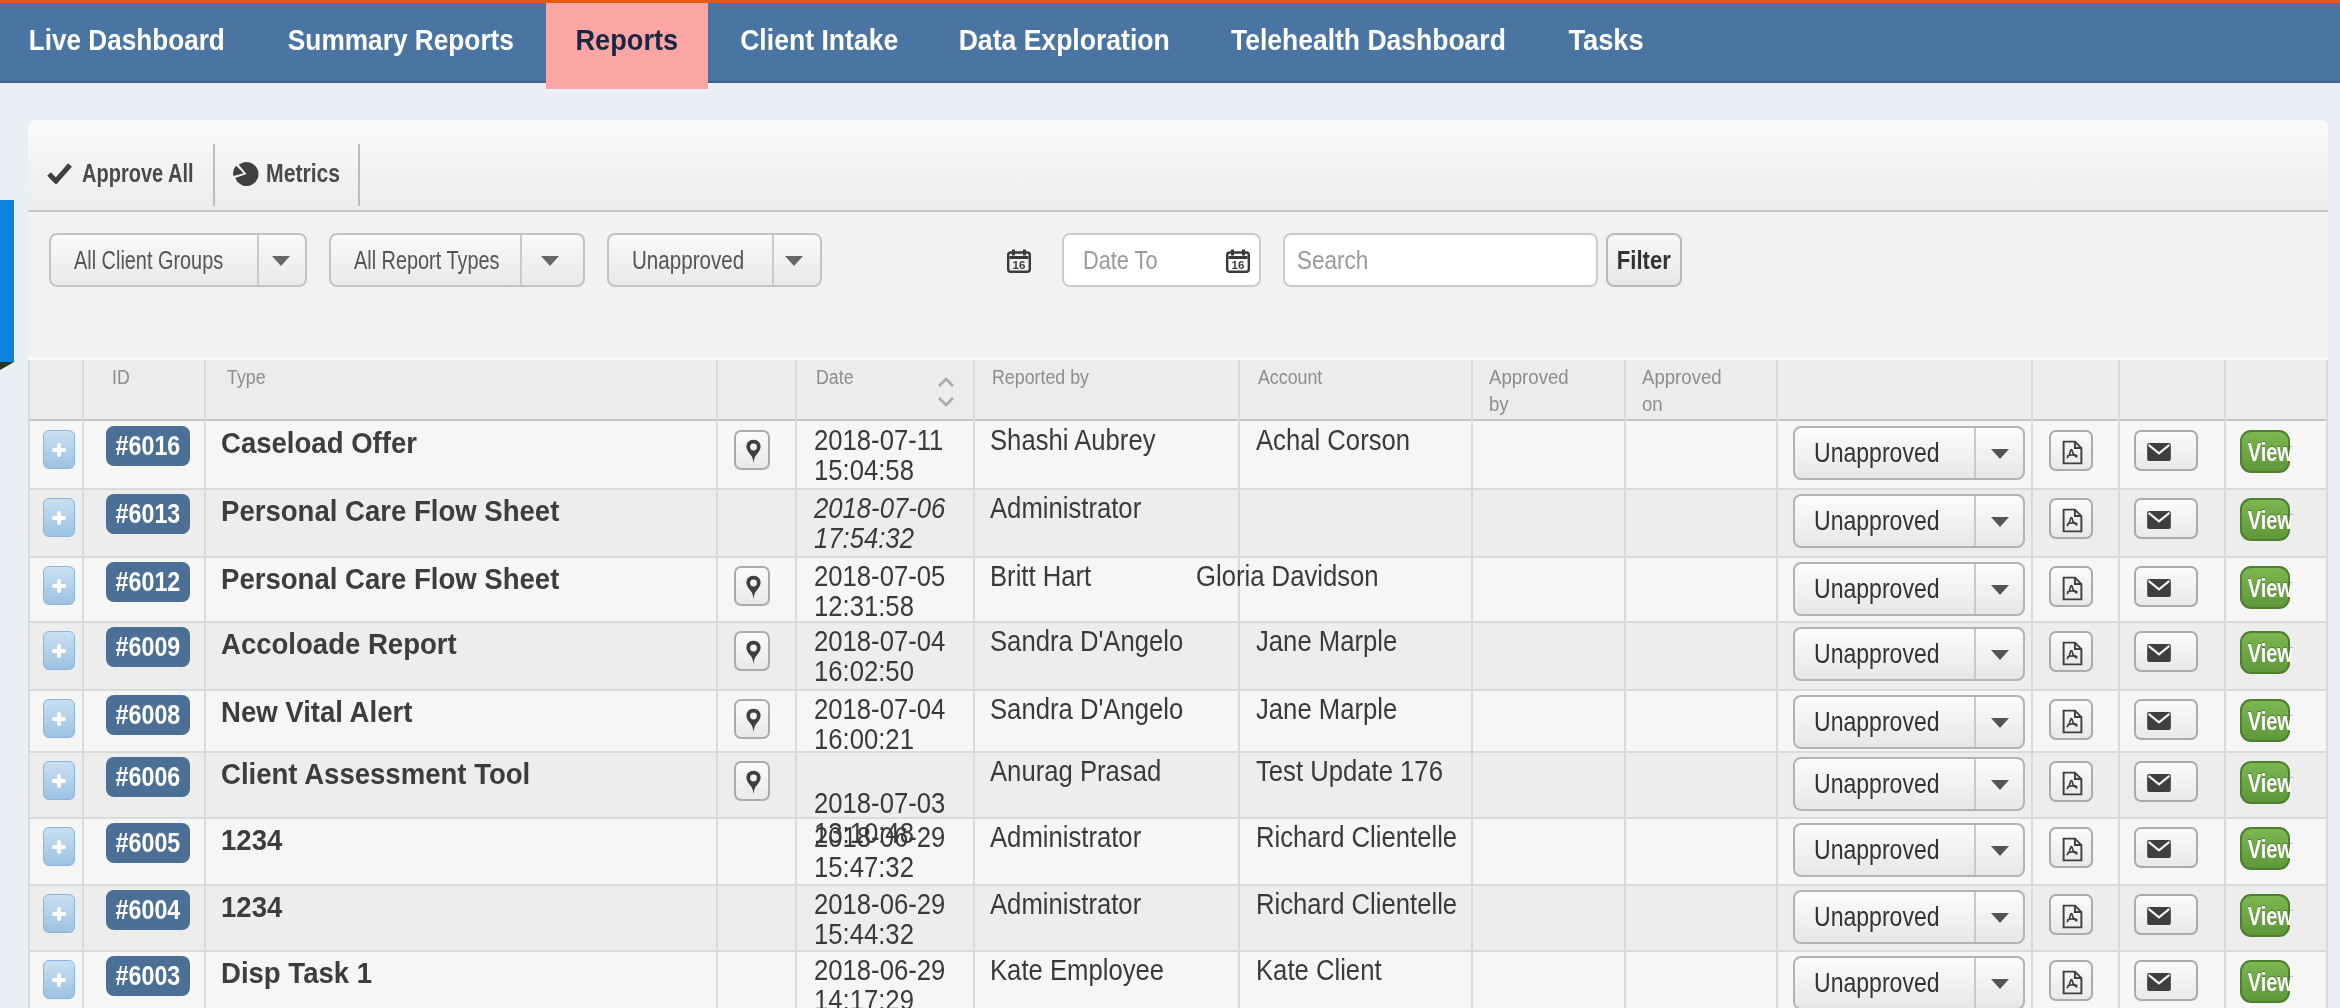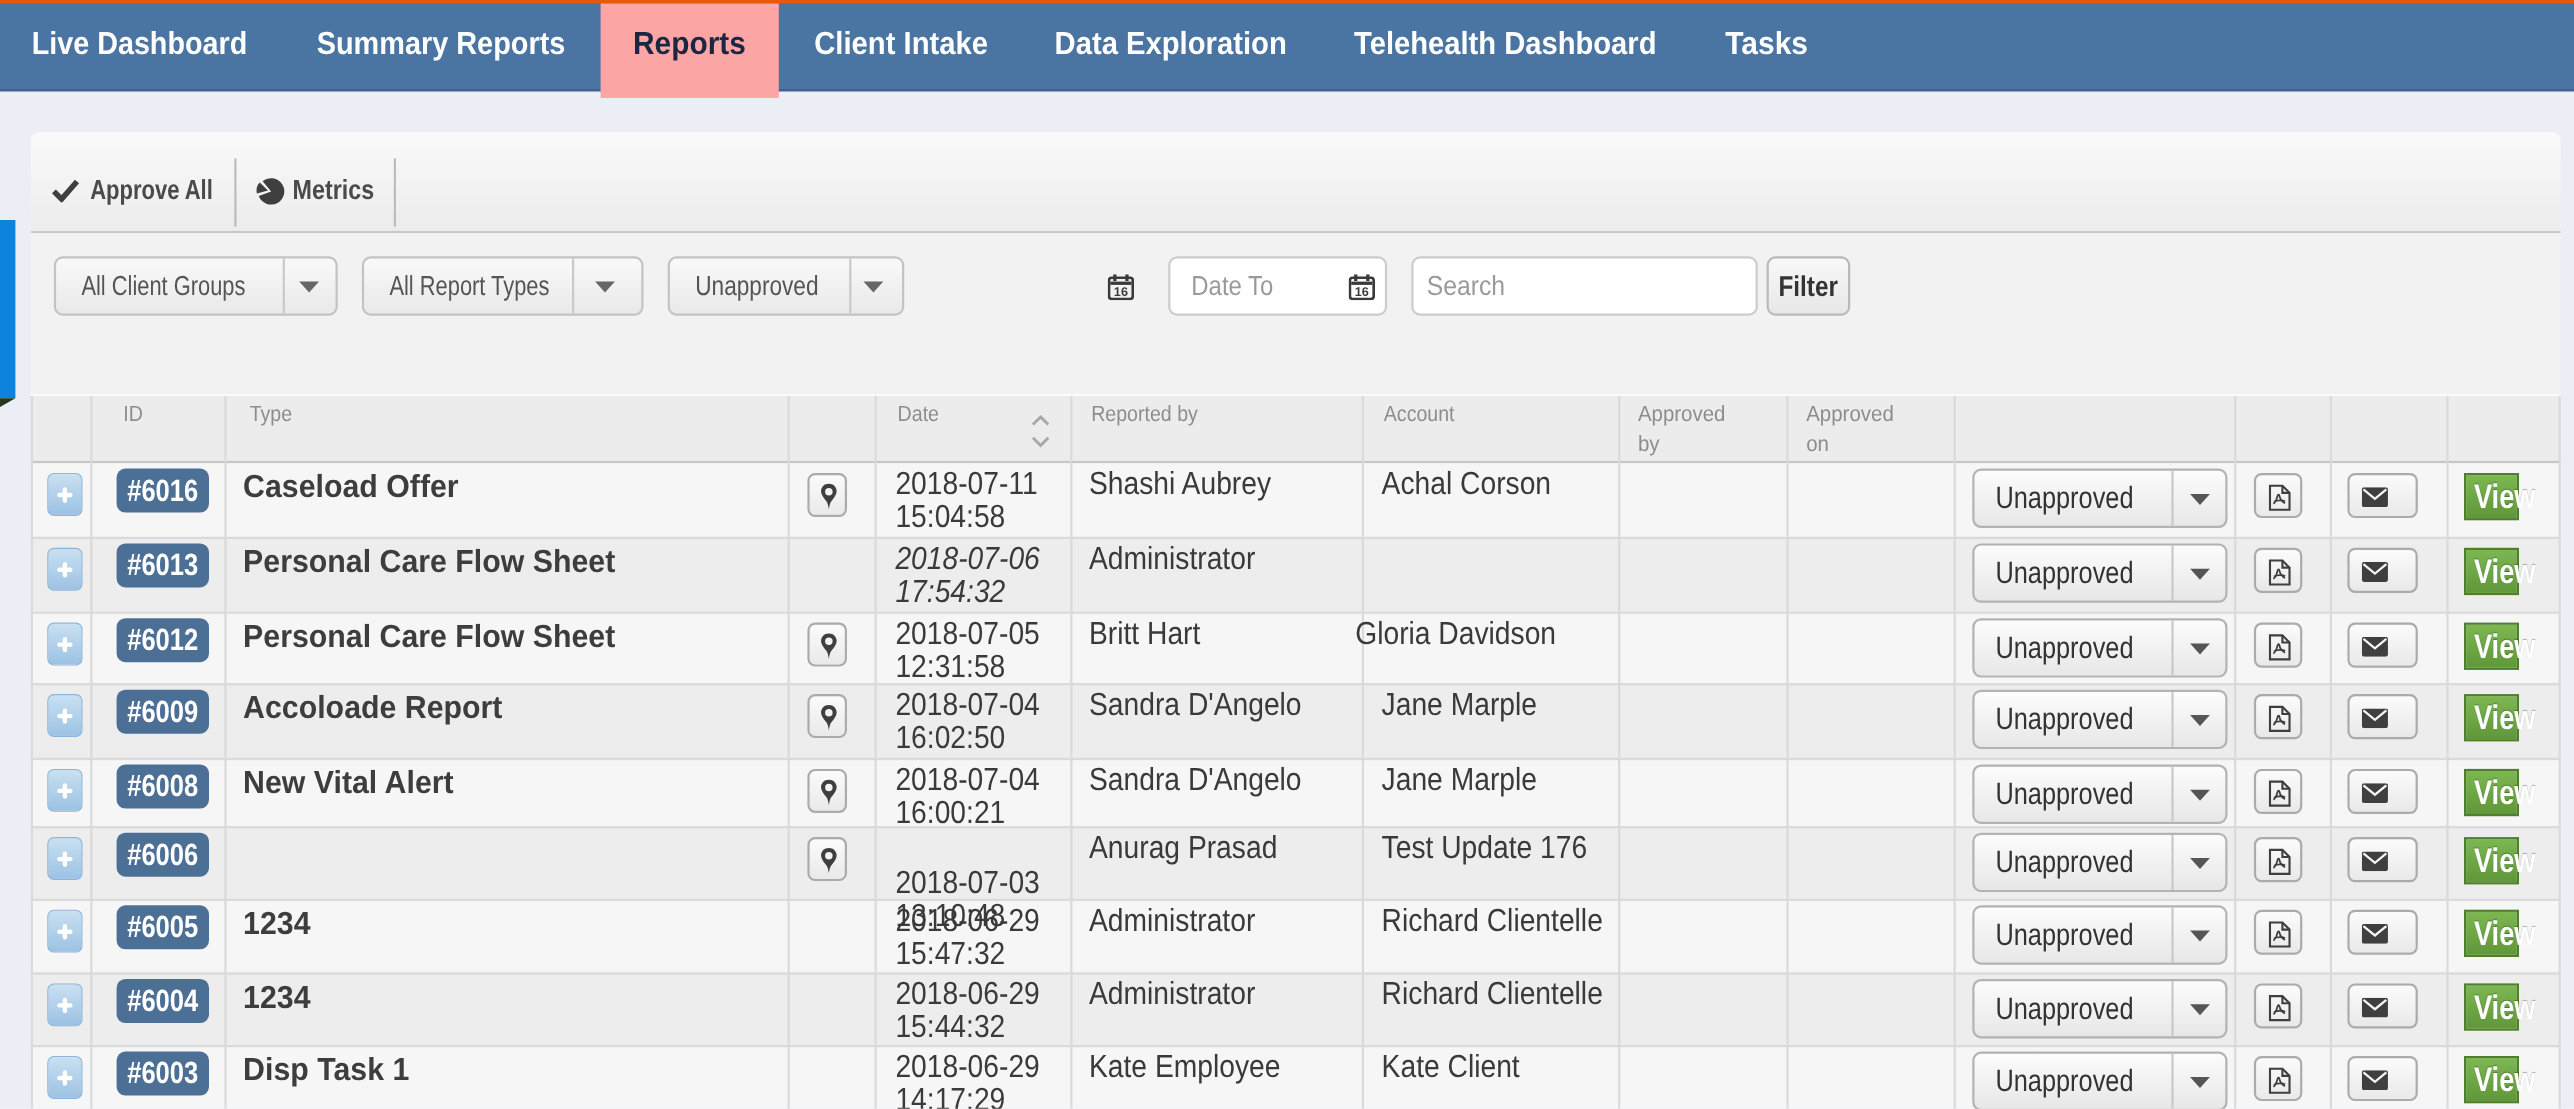--- a/index.html
+++ b/index.html
@@ -40,23 +40,23 @@
 .plus .pb1{position:absolute;left:8px;top:17px;width:14px;height:4px;background:#fff;border-radius:2px;}
 .plus .pb2{position:absolute;left:13px;top:12px;width:4px;height:14px;background:#fff;border-radius:2px;}
 .icobtn{position:absolute;border:2px solid #ababab;border-radius:7px;
   background:linear-gradient(#fbfbfb,#e9e9e9);box-sizing:border-box;}
 .drop{position:absolute;width:232px;height:54px;border:2px solid #b3b3b3;border-radius:8px;
   background:linear-gradient(#fcfcfc,#e7e7e7);box-sizing:border-box;}
 .drop .dlbl{position:absolute;left:19px;top:0;height:50px;line-height:50px;font-size:28px;color:#333;}
 .drop .vdiv{position:absolute;left:179px;top:0;width:2px;height:50px;background:#c9c9c9;}
 .drop .car{position:absolute;left:196px;top:21px;width:0;height:0;border-left:9px solid transparent;
   border-right:9px solid transparent;border-top:10px solid #555;}
-.view{position:absolute;left:2212px;width:50px;height:43px;border:2px solid #4e7f2d;border-radius:0;
+.view{position:absolute;left:2212px;width:50px;height:43px;border:2px solid #4e7f2d;border-radius:11px;
   background:linear-gradient(#7cb751,#60973a);box-sizing:border-box;color:#fff;font-weight:bold;
-  font-size:31px;line-height:40px;text-align:center;text-shadow:0 -1px 1px rgba(0,0,0,0.3);}
+  font-size:25px;line-height:40px;text-align:center;text-shadow:0 -1px 1px rgba(0,0,0,0.3);}
 </style></head><body>
 <div class="abs" id="nav"></div>
 <div class="abs" id="orange"></div>
 
 <div class="tab" style="left:-2px;width:257px;"><span style="transform:scaleX(0.901);">Live Dashboard</span></div>
 <div class="tab" style="left:255px;width:291px;"><span style="transform:scaleX(0.905);">Summary Reports</span></div>
 <div class="tab active" style="left:546px;width:162px;"><span style="transform:scaleX(0.937);">Reports</span></div>
 <div class="tab" style="left:708px;width:222px;"><span style="transform:scaleX(0.917);">Client Intake</span></div>
 <div class="tab" style="left:930px;width:268px;"><span style="transform:scaleX(0.916);">Data Exploration</span></div>
 <div class="tab" style="left:1198px;width:340px;"><span style="transform:scaleX(0.914);">Telehealth Dashboard</span></div>
@@ -229,21 +229,21 @@
 <div class="badge" style="top:442px;"><span class="cx" style="transform:scaleX(0.83);">#6012</span></div>
 <div class="type" style="left:193px;top:443px;"><span class="sx" style="transform:scaleX(0.95);">Personal Care Flow Sheet</span></div>
 <div class="icobtn" style="left:706px;top:446px;width:36px;height:40px;">
       <svg width="17" height="25" viewBox="0 0 17 25" style="position:absolute;left:9px;top:7px;">
 <path d="M8.5 0.8 C4.1 0.8 1.4 4.0 1.4 7.7 C1.4 11.0 3.9 13.6 6.2 16.6 C7.5 18.4 8.1 20.8 8.5 24.2 C8.9 20.8 9.5 18.4 10.8 16.6 C13.1 13.6 15.6 11.0 15.6 7.7 C15.6 4.0 12.9 0.8 8.5 0.8 Z" fill="#3f3f3f"></path>
 <circle cx="8.5" cy="8" r="3.4" fill="#f3f3f3"></circle>
       </svg>
     </div>
 <div class="cellt" style="left:786px;top:441px;"><span class="sx" style="transform:scaleX(0.885);">2018-07-05<br>12:31:58</span></div>
 <div class="cellt" style="left:962px;top:441px;"><span class="sx" style="transform:scaleX(0.885);">Britt Hart</span></div>
-<div class="cellt" style="left:1204px;top:441px;text-decoration:underline;"><span class="sx" style="transform:scaleX(0.885);">Gloria Davidson</span></div>
+<div class="cellt" style="left:1168px;top:441px;text-decoration:underline;"><span class="sx" style="transform:scaleX(0.885);">Gloria Davidson</span></div>
 <div class="drop" style="left:1765px;top:442px;">
       <span class="dlbl"><span class="sx" style="transform:scaleX(0.823);">Unapproved</span></span>
       <div class="vdiv"></div>
       <div class="car"></div>
     </div>
 <div class="icobtn" style="left:2021px;top:446px;width:44px;height:41px;">
       <svg width="21" height="31" viewBox="0 0 26 30" style="position:absolute;left:11px;top:5px;">
 <path d="M2 1.5 H16 L24 9.5 V28.5 H2 Z" fill="none" stroke="#3f3f3f" stroke-width="2.4"></path>
 <path d="M16 1.5 V9.5 H24" fill="none" stroke="#3f3f3f" stroke-width="2.4"></path>
 <path d="M6 22 C8 20 10 16 10.5 13 C10.8 11 12.5 11 12.7 13 C13 16 16 20 19 21" fill="none" stroke="#3f3f3f" stroke-width="2"></path>
@@ -325,20 +325,21 @@
 <rect x="0" y="0" width="25" height="19" rx="2" fill="#3f3f3f"></rect>
 <path d="M1.5 2 L12.5 11 L23.5 2" stroke="#f5f5f5" stroke-width="2.2" fill="none"></path>
       </svg>
     </div>
 <div class="view" style="top:578.5px;"><span class="cx" style="transform:scaleX(0.8);">View</span></div>
 <div class="plus" style="top:641px;">
       <div class="pb1"></div>
       <div class="pb2"></div>
     </div>
 <div class="badge" style="top:637px;"><span class="cx" style="transform:scaleX(0.83);">#6006</span></div>
+<div class="type" style="left:193px;top:638px;"><span class="sx" style="transform:scaleX(0.95);">Client Assessment Tool</span></div>
 <div class="icobtn" style="left:706px;top:641px;width:36px;height:40px;">
       <svg width="17" height="25" viewBox="0 0 17 25" style="position:absolute;left:9px;top:7px;">
 <path d="M8.5 0.8 C4.1 0.8 1.4 4.0 1.4 7.7 C1.4 11.0 3.9 13.6 6.2 16.6 C7.5 18.4 8.1 20.8 8.5 24.2 C8.9 20.8 9.5 18.4 10.8 16.6 C13.1 13.6 15.6 11.0 15.6 7.7 C15.6 4.0 12.9 0.8 8.5 0.8 Z" fill="#3f3f3f"></path>
 <circle cx="8.5" cy="8" r="3.4" fill="#f3f3f3"></circle>
       </svg>
     </div>
 <div class="cellt" style="left:786px;top:668px;"><span class="sx" style="transform:scaleX(0.885);">2018-07-03<br>13:10:48</span></div>
 <div class="cellt" style="left:962px;top:636px;"><span class="sx" style="transform:scaleX(0.885);">Anurag Prasad</span></div>
 <div class="cellt" style="left:1228px;top:636px;"><span class="sx" style="transform:scaleX(0.885);">Test Update 176</span></div>
 <div class="drop" style="left:1765px;top:637px;">

